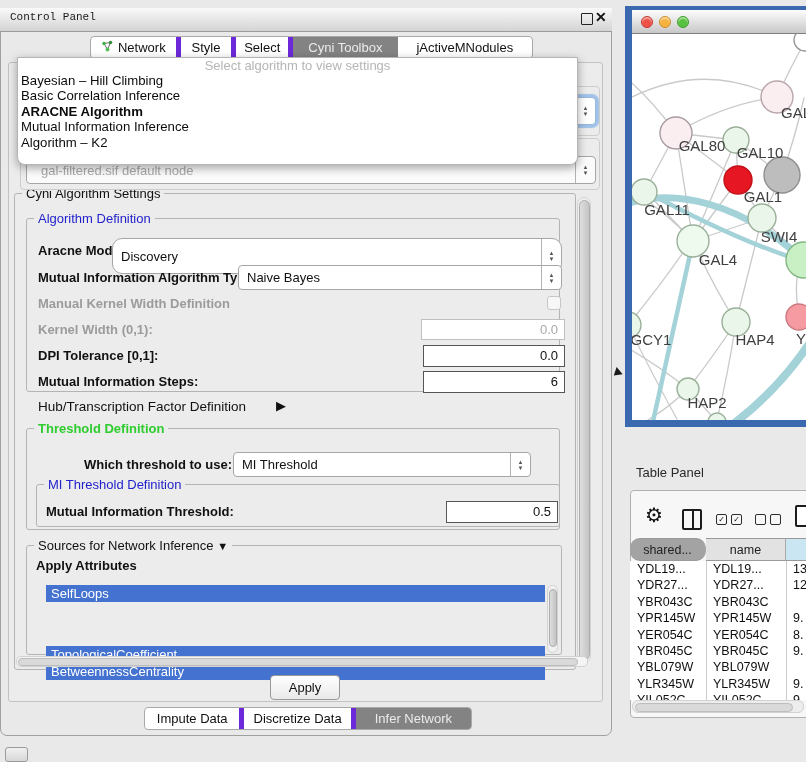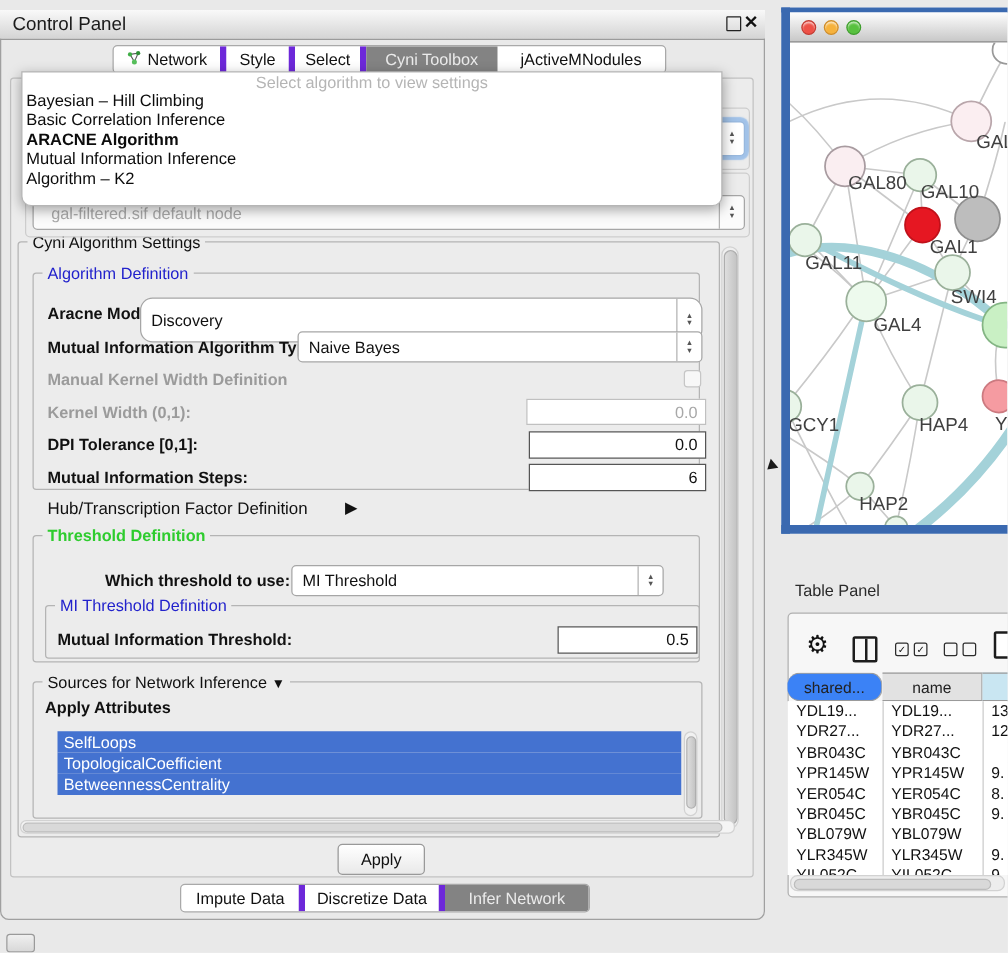--- a/index.html
+++ b/index.html
@@ -4,21 +4,21 @@
 <style>
   html,body{margin:0;padding:0;}
   body{width:806px;height:762px;position:relative;overflow:hidden;background:#e9e9e9;
        font-family:"Liberation Sans",sans-serif;color:#111;}
   .abs{position:absolute;}
   
   .cp{left:0;top:8px;width:612px;height:728px;background:#e9e9e9;border:1px solid #a0a0a0;
       border-radius:0 0 7px 7px;box-sizing:border-box;}
   .cp-titlebar{left:0;top:8px;width:612px;height:24px;background:linear-gradient(#f9f9f9,#d4d4d4);
       border-bottom:1px solid #9b9b9b;box-sizing:border-box;}
-  .cp-title{left:10px;top:11px;font-size:15px;color:#1a1a1a;}
+  .cp-title{left:10px;top:11px;font-size:11px;color:#1a1a1a;font-family:Liberation Mono, monospace;}
   .float-btn{left:581px;top:13px;width:10px;height:10px;border:1.8px solid #222;border-radius:1px;}
   .close-btn{left:595px;top:9px;font-size:14px;font-weight:bold;color:#111;}
   
   .tabstrip{height:23px;background:#fff;border:1px solid #a9a9a9;border-radius:4px;display:flex;
       overflow:hidden;box-sizing:border-box;}
   .seg{display:flex;align-items:center;justify-content:center;font-size:13px;color:#111;
       border-right:5px solid #6d28d9;box-sizing:border-box;gap:4px;}
   .seg:last-child{border-right:none;}
   .seg.sel{background:#838383;color:#ebebeb;border-right:none;}
   
@@ -200,21 +200,21 @@
 <div class="abs group" style="left:36px;top:484px;width:524px;height:43px;"></div>
 <span class="abs legend blue" style="left:44px;top:477px;">MI Threshold Definition</span>
 <span class="abs lbl" style="left:46px;top:501px;height:22px;line-height:22px;">Mutual Information Threshold:</span>
 <div class="abs field" style="left:446px;top:501px;width:112px;height:22px;line-height:20px;">0.5</div>
 
 <div class="abs group" style="left:26px;top:545px;width:536px;height:110px;"></div>
 <span class="abs legend" style="left:34px;top:538px;"><span>Sources for Network Inference</span> <span style="font-size:11px;">▼</span></span>
 <span class="abs lbl" style="left:36px;top:558px;">Apply Attributes</span>
 <div class="abs" style="left:46px;top:585px;width:499px;">
     <div class="attr-item" style="background: rgb(68, 114, 208);">SelfLoops</div>
-    <div class="attr-item" style="background: rgb(68, 114, 208);">TopologicalCoefficient</div>
+    <div class="attr-item" style="background: rgb(68, 114, 208); margin-top: 44px;">TopologicalCoefficient</div>
     <div class="attr-item" style="background: rgb(68, 114, 208);">BetweennessCentrality</div>
   </div>
 <div class="abs sb-track" style="left:547px;top:585px;width:11px;height:68px;background:#f1f1f1;">
   <div class="sb-thumb" style="position:absolute;left:1px;top:3px;width:8px;height:58px;"></div>
 </div>
 
 <div class="abs sb-track" style="left:577px;top:197px;width:14px;height:466px;">
   <div class="sb-thumb" style="position:absolute;left:1px;top:2px;width:11px;height:460px;"></div>
 </div>
 <div class="abs sb-track" style="left:16px;top:656px;width:572px;height:11px;border-radius:5px;background:#f4f4f4;">
@@ -319,21 +319,21 @@
   <div class="chk">✓</div>
     <div class="chk">✓</div>
 </div>
 <div class="abs" style="left:755px;top:514px;display:flex;gap:4px;">
   <div class="chk"></div>
     <div class="chk"></div>
 </div>
 <div class="abs ticon-box" style="left:795px;top:505px;width:16px;height:22px;background:#fff;"></div>
 
 <div class="abs" style="left:630px;top:538px;display:flex;">
-    <div class="thead-cell" style="width: 76px; background: #3b82f6; border-radius: 10px;">shared...</div>
+    <div class="thead-cell" style="width: 76px; background: #a3a3a3; border-radius: 10px;">shared...</div>
     <div class="thead-cell" style="width: 80px; background: rgb(226, 226, 226);">name</div>
     <div class="thead-cell" style="width: 44px; background: rgb(201, 230, 242);"></div>
   </div>
 <div class="abs" style="left:630px;top:561px;width:200px;height:139px;background:#fff;overflow:hidden;">
     <div class="trow">
       <div class="tcell" style="width: 76px;">YDL19...</div>
       <div class="tcell" style="width: 80px;">YDL19...</div>
       <div class="tcell" style="width: 44px;">13</div>
     </div>
     <div class="trow">

